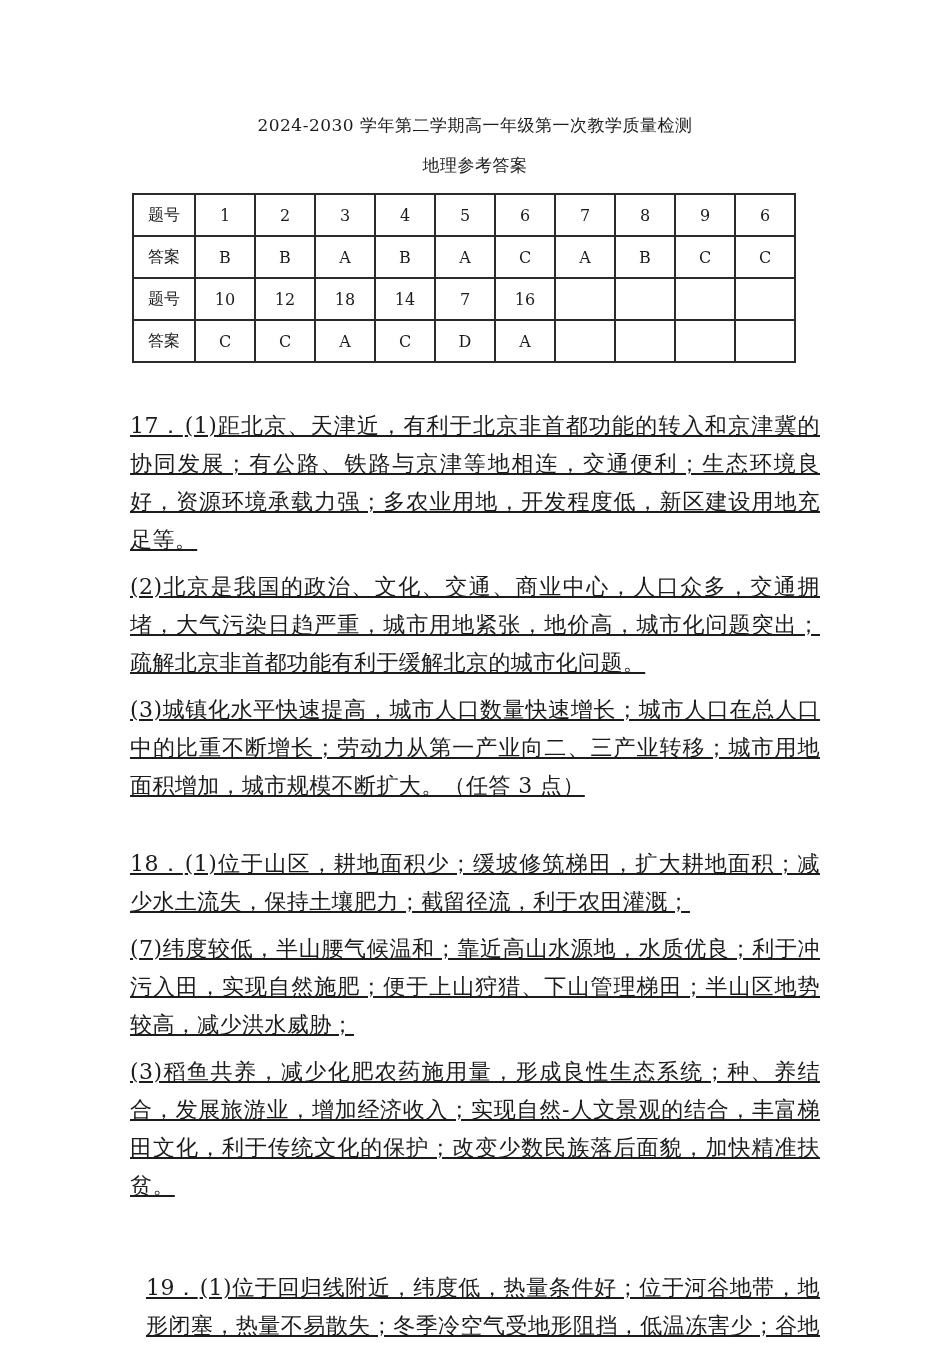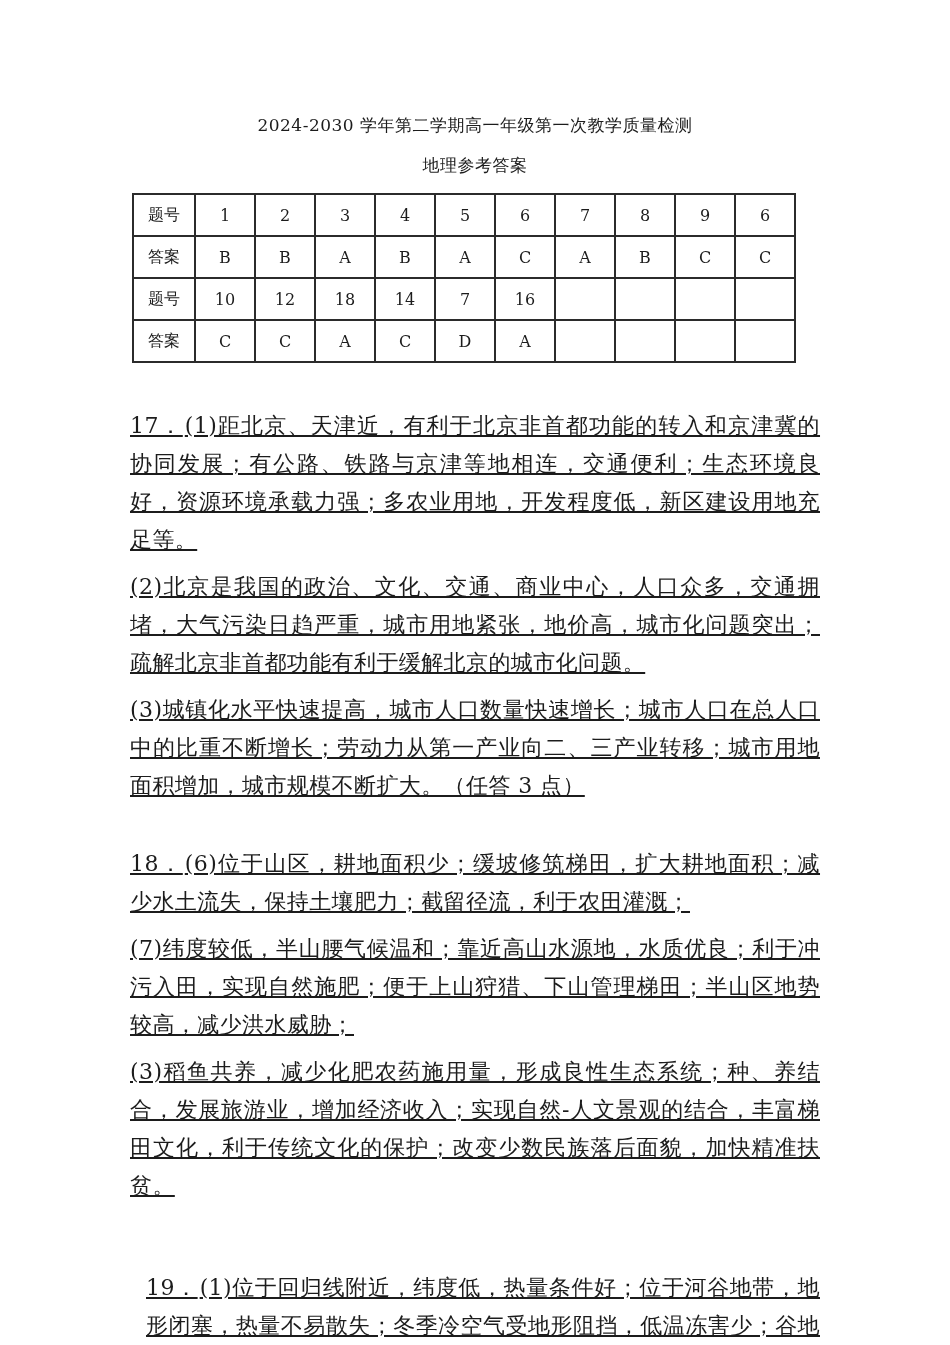--- a/index.html
+++ b/index.html
@@ -158,21 +158,21 @@
 
   <div class="answers">
 
     <section class="question q17">
       <p><span class="qnum">17．</span><span>(1)距北京、天津近，有利于北京非首都功能的转入和京津冀的协同发展；有公路、铁路与京津等地相连，交通便利；生态环境良好，资源环境承载力强；多农业用地，开发程度低，新区建设用地充足等。</span></p>
       <p>(2)北京是我国的政治、文化、交通、商业中心，人口众多，交通拥堵，大气污染日趋严重，城市用地紧张，地价高，城市化问题突出；疏解北京非首都功能有利于缓解北京的城市化问题。</p>
       <p>(3)城镇化水平快速提高，城市人口数量快速增长；城市人口在总人口中的比重不断增长；劳动力从第一产业向二、三产业转移；城市用地面积增加，城市规模不断扩大。（任答 3 点）</p>
     </section>
 
     <section class="question q18">
-      <p><span class="qnum">18．</span><span>(6)位于山区，耕地面积少；缓坡修筑梯田，扩大耕地面积；减少水土流失，保持土壤肥力；截留径流，利于农田灌溉；</span></p>
+      <p><span class="qnum">18．</span><span>(1)位于山区，耕地面积少；缓坡修筑梯田，扩大耕地面积；减少水土流失，保持土壤肥力；截留径流，利于农田灌溉；</span></p>
       <p>(7)纬度较低，半山腰气候温和；靠近高山水源地，水质优良；利于冲污入田，实现自然施肥；便于上山狩猎、下山管理梯田；半山区地势较高，减少洪水威胁；</p>
       <p>(3)稻鱼共养，减少化肥农药施用量，形成良性生态系统；种、养结合，发展旅游业，增加经济收入；实现自然-人文景观的结合，丰富梯田文化，利于传统文化的保护；改变少数民族落后面貌，加快精准扶贫。</p>
     </section>
 
     <section class="question q19">
       <p><span class="qnum">19．</span><span>(1)位于回归线附近，纬度低，热量条件好；位于河谷地带，地形闭塞，热量不易散失；冬季冷空气受地形阻挡，低温冻害少；谷地盛行下沉气流且在下沉过程中增温，炎热干燥。</span></p>
     </section>
 
   </div>
 

